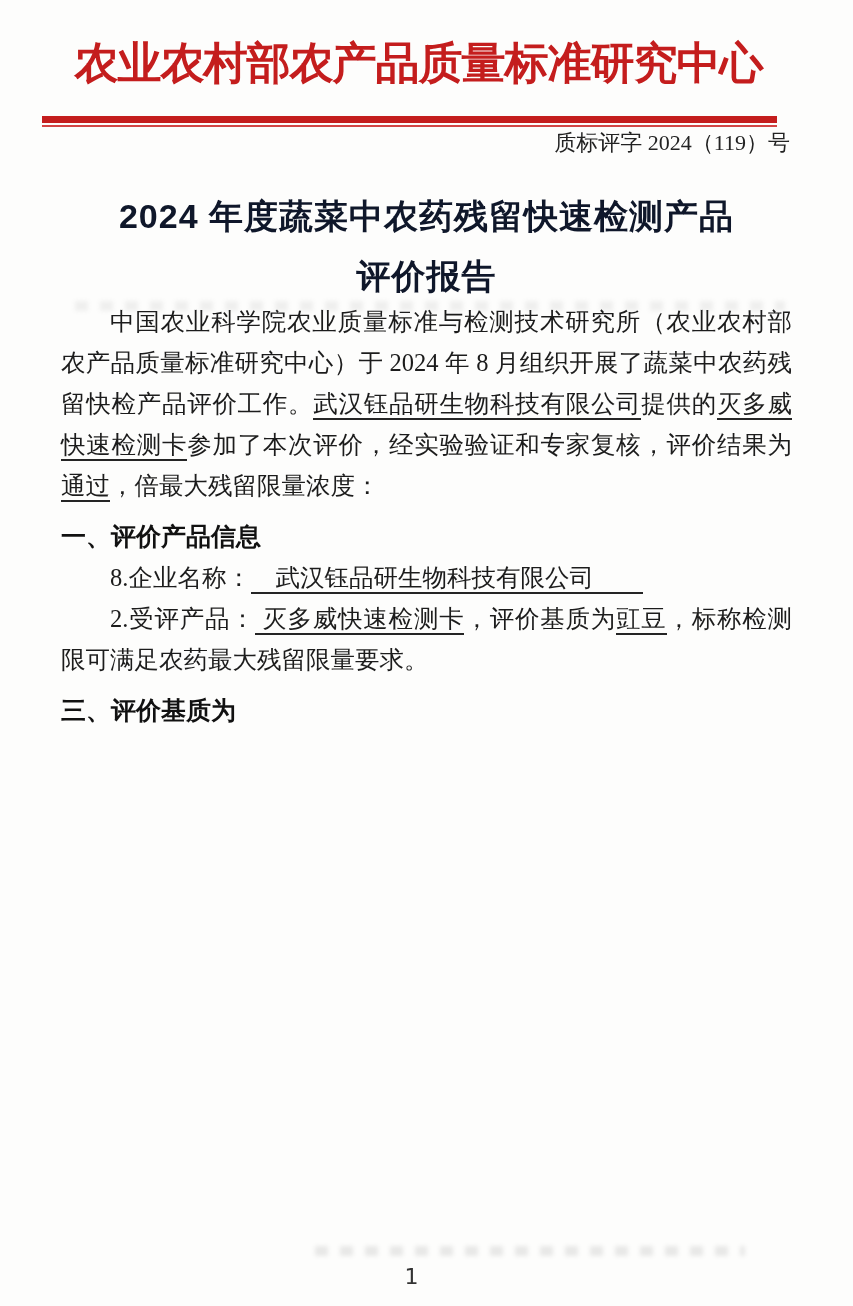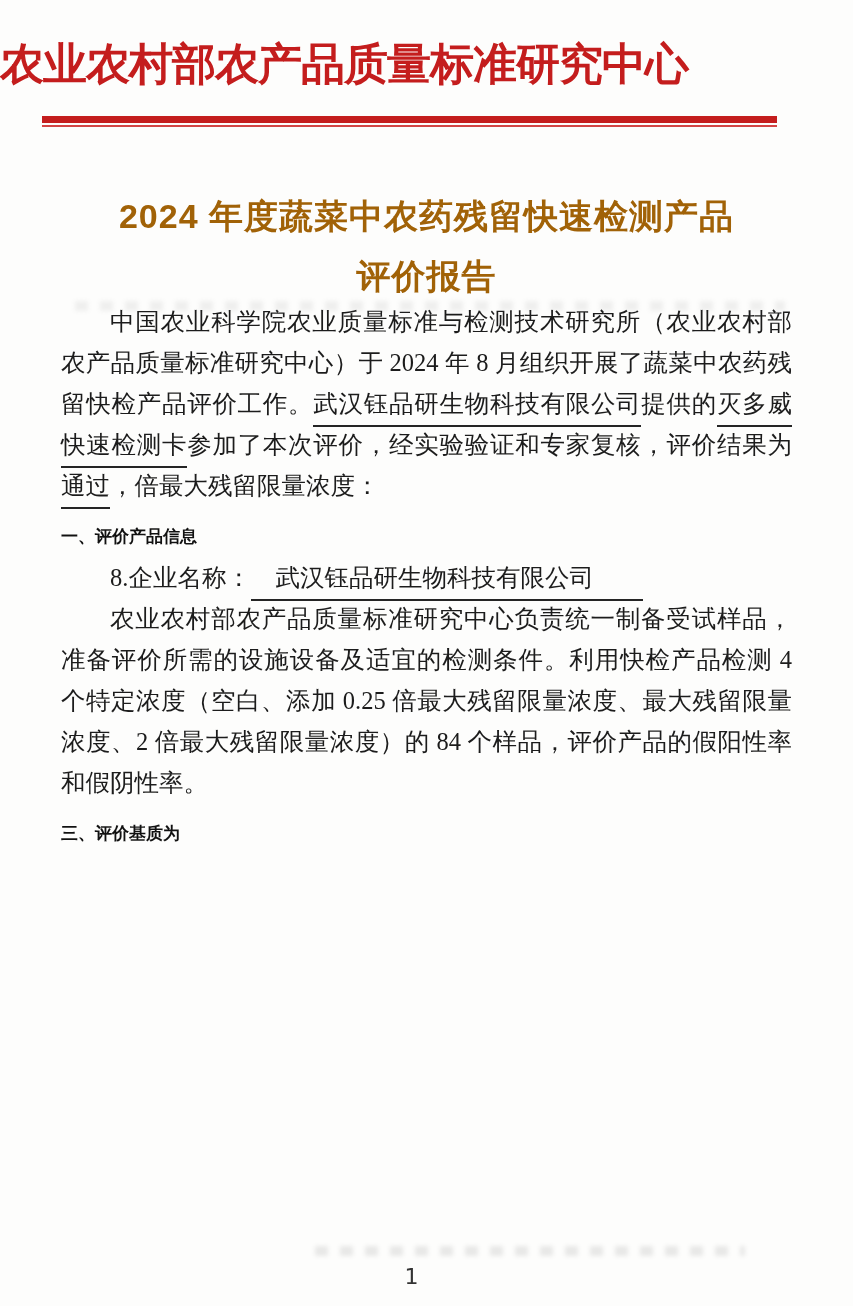--- a/index.html
+++ b/index.html
@@ -8,21 +8,22 @@
     width:853px;height:1306px;
     margin:0 auto;
     background:#fdfdfc;
     overflow:hidden;
     font-family:"Liberation Serif","DejaVu Serif",serif;
     color:#1c1c1c;
   }
   
   .letterhead{
     position:absolute;top:38px;left:0;right:16px;
-    font-family:Liberation Sans, sans-serif;
+    text-align:center;
+    font-family:Liberation Serif, serif;
     font-weight:bold;
     font-size:44px;line-height:52px;
     letter-spacing:-1px;
     color:var(--accent,#c41d1d);
   }
   .rule{position:absolute;left:42px;width:735px;top:116px;height:13px;}
   .rule-thick{position:absolute;top:0;left:0;right:0;height:7px;background:var(--accent,#c41d1d);}
   .rule-thin{position:absolute;top:9px;left:0;right:0;height:2px;background:#d34545;}
   .doc-number{
     position:absolute;top:128px;right:63px;
@@ -30,38 +31,38 @@
     color:#222;
   }
   
   .title{
     position:absolute;top:186px;left:0;right:0;
     text-align:center;
     font-family:"Liberation Sans","DejaVu Sans",sans-serif;
     font-weight:600;
     font-size:34px;line-height:60px;
     letter-spacing:1px;
-    color:#a16207;
+    color:#0f172a;
   }
   
   .body{
     position:absolute;top:301px;left:61px;right:61px;
     font-size:24.5px;line-height:41px;
     text-align:justify;
     color:#1c1c1c;
   }
   .body p{margin:0;}
   .body p.indent{text-indent:2em;}
   .body h3{
     margin:10px 0 0 0;
     font-family:"Liberation Sans","DejaVu Sans",sans-serif;
-    font-size:17px;line-height:41px;
+    font-size:25px;line-height:41px;
     font-weight:700;color:#111;
   }
-  .u{border-bottom:2px solid #252525;padding-bottom:8px;}
+  .u{border-bottom:2px solid #252525;padding-bottom:1px;}
   
   .page-number{
     position:absolute;top:1264px;left:0;right:30px;
     text-align:center;
     font-size:22px;color:#333;
     font-family:"DejaVu Sans","Liberation Sans",sans-serif;
   }
   
   .bleed{
     position:absolute;height:10px;
@@ -77,33 +78,34 @@
 
 <div class="page">
 
   <div class="letterhead">农业农村部农产品质量标准研究中心</div>
 
   <div class="rule">
     <div class="rule-thick"></div>
     <div class="rule-thin"></div>
   </div>
 
+  <div class="doc-number">质标评字 2024（119）号</div>
 
   <div class="title">
     <div>2024 年度蔬菜中农药残留快速检测产品</div>
     <div>评价报告</div>
   </div>
 
   <div class="body">
     <p class="indent"><span>中国农业科学院农业质量标准与检测技术研究所（农业农村部农产品质量标准研究中心）于 2024 年 8 月组织开展了蔬菜中农药残留快检产品评价工作。</span><span class="u">武汉钰品研生物科技有限公司</span><span>提供的</span><span class="u">灭多威快速检测卡</span><span>参加了本次评价，经实验验证和专家复核，评价结果为</span><span class="u">通过</span><span>，倍最大残留限量浓度：</span></p>
 
     <h3>一、评价产品信息</h3>
     <p class="indent"><span>8.企业名称：</span><span class="u">　武汉钰品研生物科技有限公司　　</span></p>
+    <p class="indent"><span>2.受评产品：</span><span class="u"> 灭多威快速检测卡</span><span>，评价基质为</span><span class="u">豇豆</span><span>，标称检测限可满足农药最大残留限量要求。</span></p>
 
-    <p class="indent"><span>农业农村部农产品质量标准研究中心负责统一制备受试样品，准备评价所需的设施设备及适宜的检测条件。利用快检产品检测 4 个特定浓度（空白、添加 0.25 倍最大残留限量浓度、最大残留限量浓度、2 倍最大残留限量浓度）的 84 个样品，评价产品的假阳性率和假阴性率。</span></p>
 
     <h3>三、评价基质为</h3>
   </div>
 
   <div class="page-number">1</div>
 
   <div class="bleed bleed-top"></div>
   <div class="bleed bleed-bottom"></div>
 
 </div>

